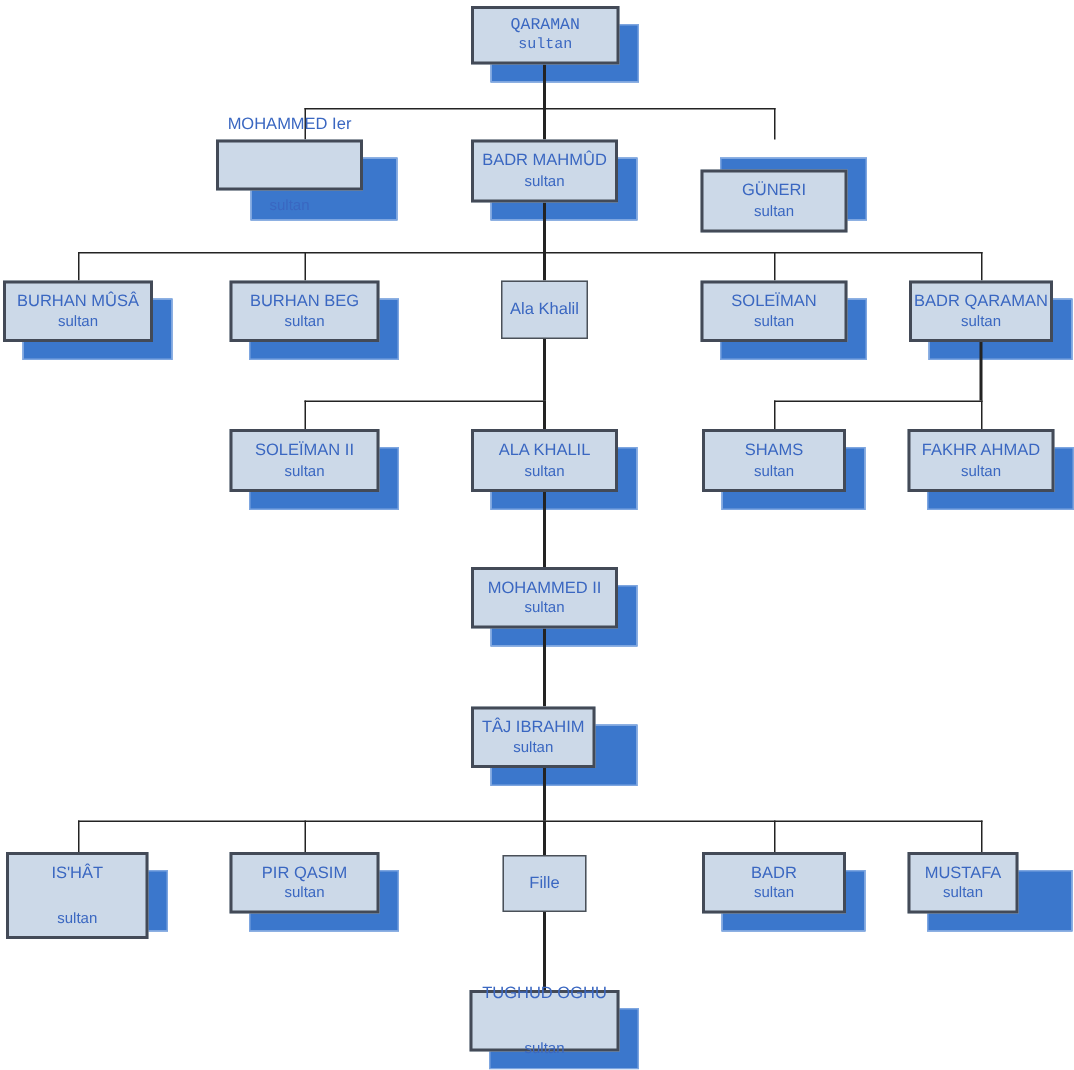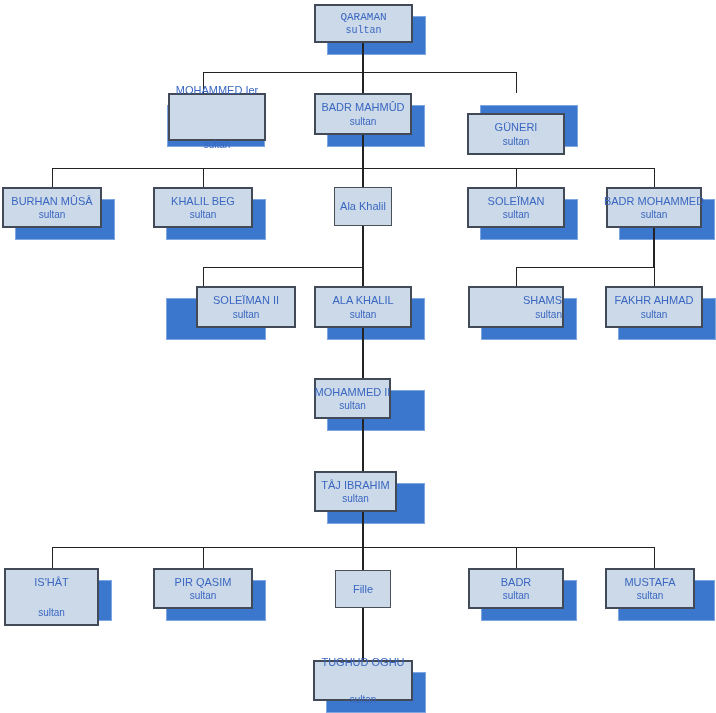--- a/index.html
+++ b/index.html
@@ -68,68 +68,68 @@
     <div class="vline" style="background: rgb(35, 35, 35); left: 52px; top: 547px; width: 1px; height: 21px;"></div>
     <div class="vline" style="background: rgb(35, 35, 35); left: 203px; top: 547px; width: 1px; height: 21px;"></div>
     <div class="vline" style="background: rgb(35, 35, 35); left: 362px; top: 547px; width: 2px; height: 23px;"></div>
     <div class="vline" style="background: rgb(35, 35, 35); left: 516px; top: 547px; width: 1px; height: 21px;"></div>
     <div class="vline" style="background: rgb(35, 35, 35); left: 654px; top: 547px; width: 1px; height: 21px;"></div>
     <div class="vline" style="background: rgb(35, 35, 35); left: 362px; top: 608px; width: 2px; height: 52px;"></div>
     <div class="node" style="left: 314px; top: 4px; width: 99px; height: 39px; font-family: Liberation Mono, monospace;">
       <span class="name">QARAMAN</span>
       <span class="sub">sultan</span>
     </div>
-    <div class="node" style="left: 168px; top: 93px; width: 98px; height: 48px; gap: 40px;">
+    <div class="node" style="left: 144px; top: 93px; width: 98px; height: 34px; gap: 40px;">
       <span class="name">MOHAMMED Ier</span>
       <span class="sub">sultan</span>
     </div>
     <div class="node" style="left: 314px; top: 93px; width: 98px; height: 42px;">
       <span class="name">BADR MAHMÛD</span>
       <span class="sub">sultan</span>
     </div>
     <div class="node" style="left: 467px; top: 93px; width: 98px; height: 42px; margin-top: 20px;">
       <span class="name">GÜNERI</span>
       <span class="sub">sultan</span>
     </div>
     <div class="node" style="left: 2px; top: 187px; width: 100px; height: 41px;">
       <span class="name">BURHAN MÛSÂ</span>
       <span class="sub">sultan</span>
     </div>
     <div class="node" style="left: 153px; top: 187px; width: 100px; height: 41px;">
-      <span class="name">KHALIL BEG</span>
+      <span class="name">BURHAN BEG</span>
       <span class="sub">sultan</span>
     </div>
     <div class="node plain" style="left: 334px; top: 187px; width: 58px; height: 39px;">
       <span class="name">Ala Khalil</span>
     </div>
     <div class="node" style="left: 467px; top: 187px; width: 98px; height: 41px;">
       <span class="name">SOLEÏMAN</span>
       <span class="sub">sultan</span>
     </div>
     <div class="node" style="left: 606px; top: 187px; width: 96px; height: 41px;">
-      <span class="name">BADR MOHAMMED</span>
+      <span class="name">BADR QARAMAN</span>
       <span class="sub">sultan</span>
     </div>
-    <div class="node" style="left: 153px; top: 286px; width: 100px; height: 42px; margin-left: 43px;">
+    <div class="node" style="left: 153px; top: 286px; width: 100px; height: 42px;">
       <span class="name">SOLEÏMAN II</span>
       <span class="sub">sultan</span>
     </div>
     <div class="node" style="left: 314px; top: 286px; width: 98px; height: 42px;">
       <span class="name">ALA KHALIL</span>
       <span class="sub">sultan</span>
     </div>
-    <div class="node" style="left: 468px; top: 286px; width: 96px; height: 42px; align-items: flex-end;">
+    <div class="node" style="left: 468px; top: 286px; width: 96px; height: 42px;">
       <span class="name">SHAMS</span>
       <span class="sub">sultan</span>
     </div>
     <div class="node" style="left: 605px; top: 286px; width: 98px; height: 42px;">
       <span class="name">FAKHR AHMAD</span>
       <span class="sub">sultan</span>
     </div>
-    <div class="node" style="left: 314px; top: 378px; width: 77px; height: 41px;">
+    <div class="node" style="left: 314px; top: 378px; width: 98px; height: 41px;">
       <span class="name">MOHAMMED II</span>
       <span class="sub">sultan</span>
     </div>
     <div class="node" style="left: 314px; top: 471px; width: 83px; height: 41px;">
       <span class="name">TÂJ IBRAHIM</span>
       <span class="sub">sultan</span>
     </div>
     <div class="node" style="left: 4px; top: 568px; width: 95px; height: 58px; gap: 16px;">
       <span class="name">IS'HÂT</span>
       <span class="sub">sultan</span>
@@ -138,21 +138,21 @@
       <span class="name">PIR QASIM</span>
       <span class="sub">sultan</span>
     </div>
     <div class="node plain" style="left: 335px; top: 570px; width: 56px; height: 38px;">
       <span class="name">Fille</span>
     </div>
     <div class="node" style="left: 468px; top: 568px; width: 96px; height: 41px;">
       <span class="name">BADR</span>
       <span class="sub">sultan</span>
     </div>
-    <div class="node" style="left: 605px; top: 568px; width: 90px; height: 41px; text-align: center;">
+    <div class="node" style="left: 605px; top: 568px; width: 74px; height: 41px; text-align: center;">
       <span class="name">MUSTAFA</span>
       <span class="sub">sultan</span>
     </div>
     <div class="node" style="left: 313px; top: 660px; width: 100px; height: 41px; gap: 24px;">
       <span class="name">TUGHUD OGHU</span>
       <span class="sub">sultan</span>
     </div>
   </div>
 
 </body></html>

